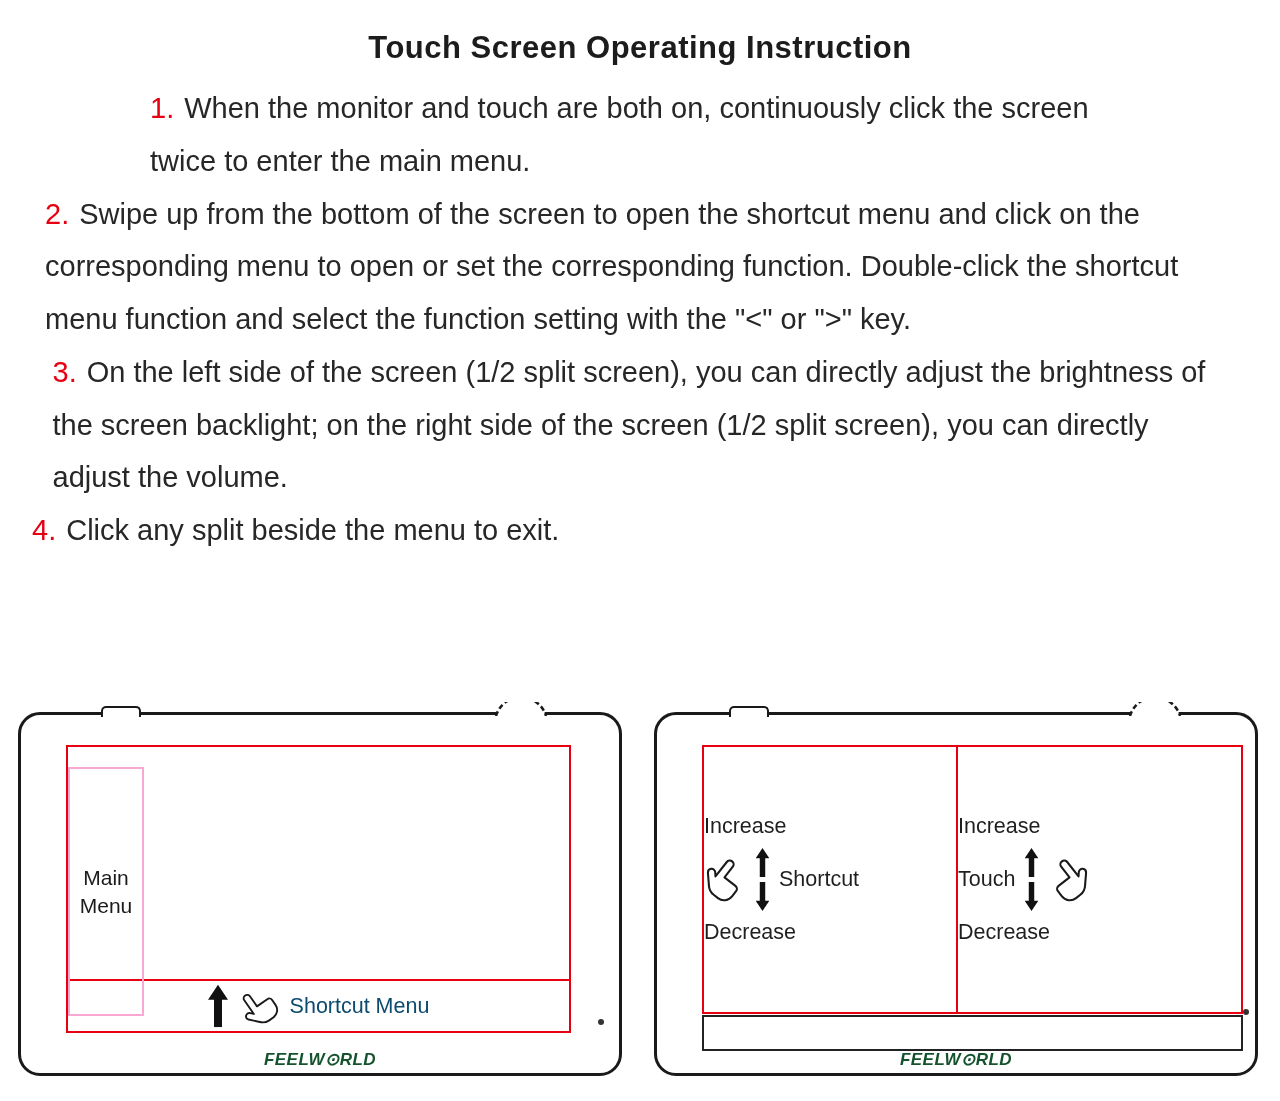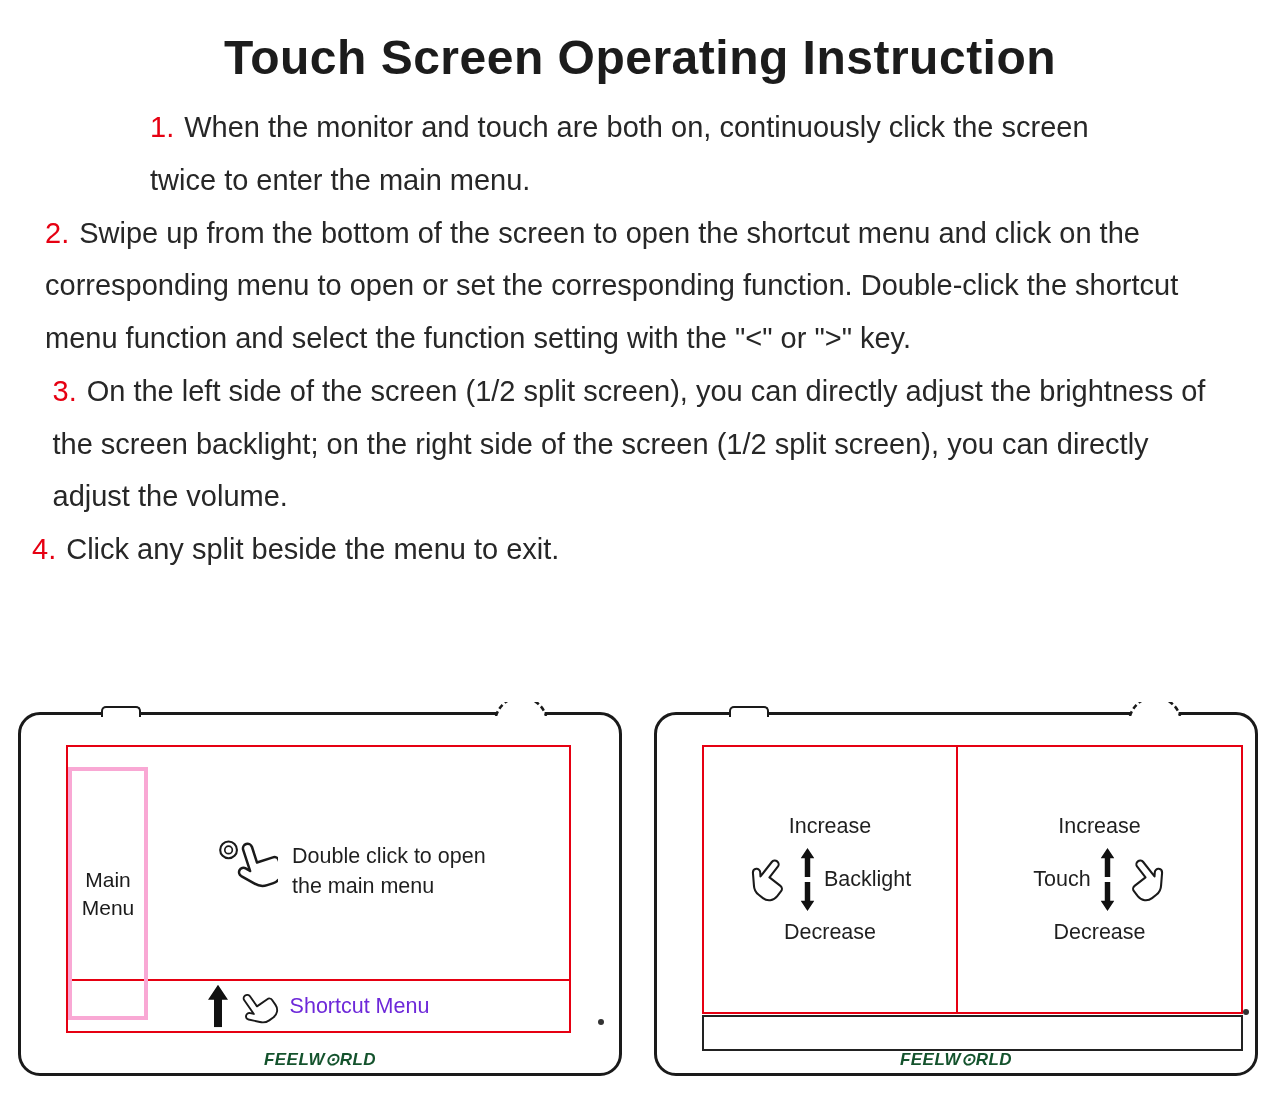--- a/index.html
+++ b/index.html
@@ -1,21 +1,21 @@
 <!DOCTYPE html>
 <html><head>
 <meta charset="utf-8">
 <style>
   html,body{margin:0;padding:0;}
   body{
     width:1280px;height:1101px;overflow:hidden;background:#ffffff;
     font-family:"Liberation Sans",sans-serif;color:#262626;position:relative;
   }
   .page-title{
-    text-align:center;margin-top:30px;font-size:48px;font-weight:700;color:#1c1c1c;
+    text-align:center;margin-top:30px;font-size:31px;font-weight:700;color:#1c1c1c;
     letter-spacing:0.5px;
   }
   .instructions{
     width:1216px;margin:16px auto 0;text-align:left;font-size:29px;line-height:1.82;
     color:#272727;
   }
   .instruction{margin:0 auto;}
   .instruction .num{color:#e60012;margin-right:10px;}
   .i1{max-width:980px;}
   .i2{max-width:1190px;}
@@ -33,40 +33,40 @@
     border:2px solid #1a1a1a;border-bottom:none;border-radius:5px 5px 0 0;
   }
   .top-knob{position:absolute;top:-13px;width:56px;height:14px;}
   
   .screen-red{
     position:absolute;left:45px;right:48px;top:30px;bottom:40px;
     border:2px solid #e60012;
   }
   .main-menu-box{
     position:absolute;left:0;top:20px;width:72px;height:245px;
-    border:4px solid #f9a8d4;display:flex;align-items:center;justify-content:center;
+    border:2px solid #f9a8d4;display:flex;align-items:center;justify-content:center;
     text-align:center;font-size:21px;line-height:1.3;color:#1b1b1b;z-index:2;
   }
   .tap-group{
     position:absolute;left:148px;top:88px;display:flex;align-items:flex-start;
   }
   .tap-text{margin-left:14px;font-size:21.5px;line-height:1.4;color:#1f1f1f;text-align:left;margin-top:6px;}
   .shortcut-strip{
     position:absolute;left:-2px;right:-2px;bottom:-2px;height:50px;
     border:2px solid #e60012;display:flex;align-items:center;justify-content:center;
     gap:12px;z-index:1;
   }
-  .shortcut-strip .label{font-size:21.5px;color:#6d28d9;}
+  .shortcut-strip .label{font-size:21.5px;color:#0c4a6e;}
   
   .screen-red2{
     position:absolute;left:45px;right:12px;top:30px;height:265px;
     border:2px solid #e60012;display:flex;
   }
   .half{
-    display:flex;flex-direction:column;align-items:center;justify-content:center;
+    display:flex;flex-direction:column;align-items:flex-start;justify-content:center;
     gap:9px;box-sizing:border-box;
   }
   .half-left{width:47.3%;border-right:2px solid #e60012;}
   .half-right{flex:1;}
   .half .lab{font-size:21.5px;color:#1f1f1f;}
   .mid-row{display:flex;align-items:center;gap:9px;}
   .arrow-stack{display:flex;flex-direction:column;align-items:center;gap:5px;}
   .bottom-strip2{
     position:absolute;left:45px;right:12px;top:300px;height:32px;
     border:2px solid #222222;
@@ -114,33 +114,20 @@
     <div class="top-tab" style="left:80px;"></div>
     <svg class="top-knob" style="left:472px;" viewBox="0 0 56 14">
       <path d="M3 14 A26 26 0 0 1 53 14" fill="#ffffff" stroke="#1a1a1a" stroke-width="2.5" stroke-dasharray="5 3"></path>
     </svg>
 
     <div class="screen-red">
       <div class="main-menu-box">
         <span>Main Menu</span>
       </div>
 
-      <div class="tap-group">
-        <svg width="62" height="60" viewBox="0 0 74 66">
-          <circle cx="15" cy="15" r="10" fill="none" stroke="#1a1a1a" stroke-width="2.5"></circle>
-          <circle cx="15" cy="15" r="4.5" fill="none" stroke="#1a1a1a" stroke-width="2"></circle>
-          <g transform="translate(14,4) rotate(-18 22 4)">
-            <path d="M22 4 c-3 0 -5.5 2.5 -5.5 5.5 V36 l-4 -4.5 c-2 -2.3 -5.5 -2.5 -7.6 -0.4 c-2 2 -2.1 5.2 -0.3 7.4 L17 52 c3.4 4 8.4 6.4 13.7 6.4 h7.8 c8 0 14.5 -6.5 14.5 -14.5 v-9.4 c0 -3 -2.4 -5.5 -5.5 -5.5 H27.5 V9.5 C27.5 6.5 25 4 22 4 Z" fill="#ffffff" stroke="#1a1a1a" stroke-width="3" stroke-linejoin="round"></path>
-          </g>
-        </svg>
-        <div class="tap-text">
-          <div>Double click to open</div>
-          <div>the main menu</div>
-        </div>
-      </div>
 
       <div class="shortcut-strip">
         <svg width="20" height="44" viewBox="0 0 16 34">
             <use href="#sym-arrow-up"></use>
           </svg>
         <svg class="hand-rot-strip" width="38" height="39" viewBox="0 0 60 62">
             <use href="#sym-hand"></use>
           </svg>
         <span class="label">Shortcut Menu</span>
       </div>
@@ -164,21 +151,21 @@
               <use href="#sym-hand"></use>
             </svg>
           <div class="arrow-stack">
             <svg width="15" height="29" viewBox="0 0 16 34">
                 <use href="#sym-arrow-up"></use>
               </svg>
             <svg width="15" height="29" viewBox="0 0 16 34" style="transform:rotate(180deg);">
                 <use href="#sym-arrow-up"></use>
               </svg>
           </div>
-          <span class="lab">Backlight</span>
+          <span class="lab">Shortcut</span>
         </div>
         <span class="lab">Decrease</span>
       </div>
 
       <div class="half half-right">
         <span class="lab">Increase</span>
         <div class="mid-row">
           <span class="lab">Touch</span>
           <div class="arrow-stack">
             <svg width="15" height="29" viewBox="0 0 16 34">

